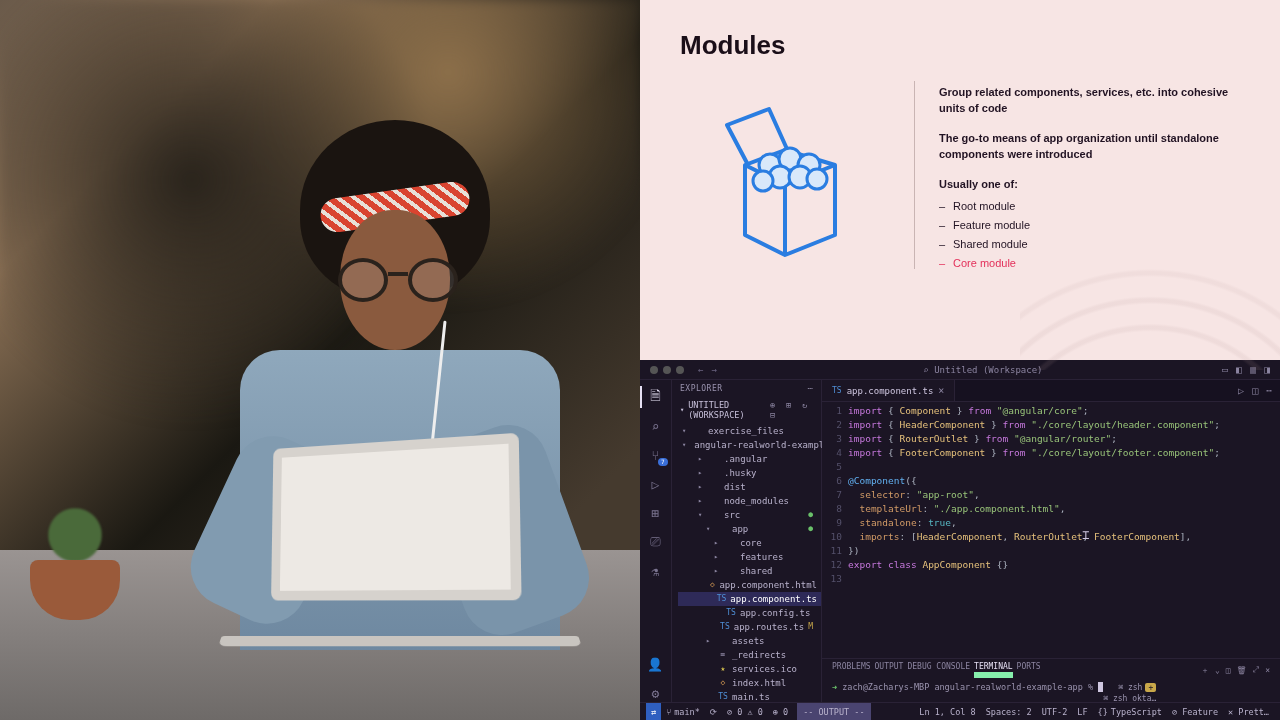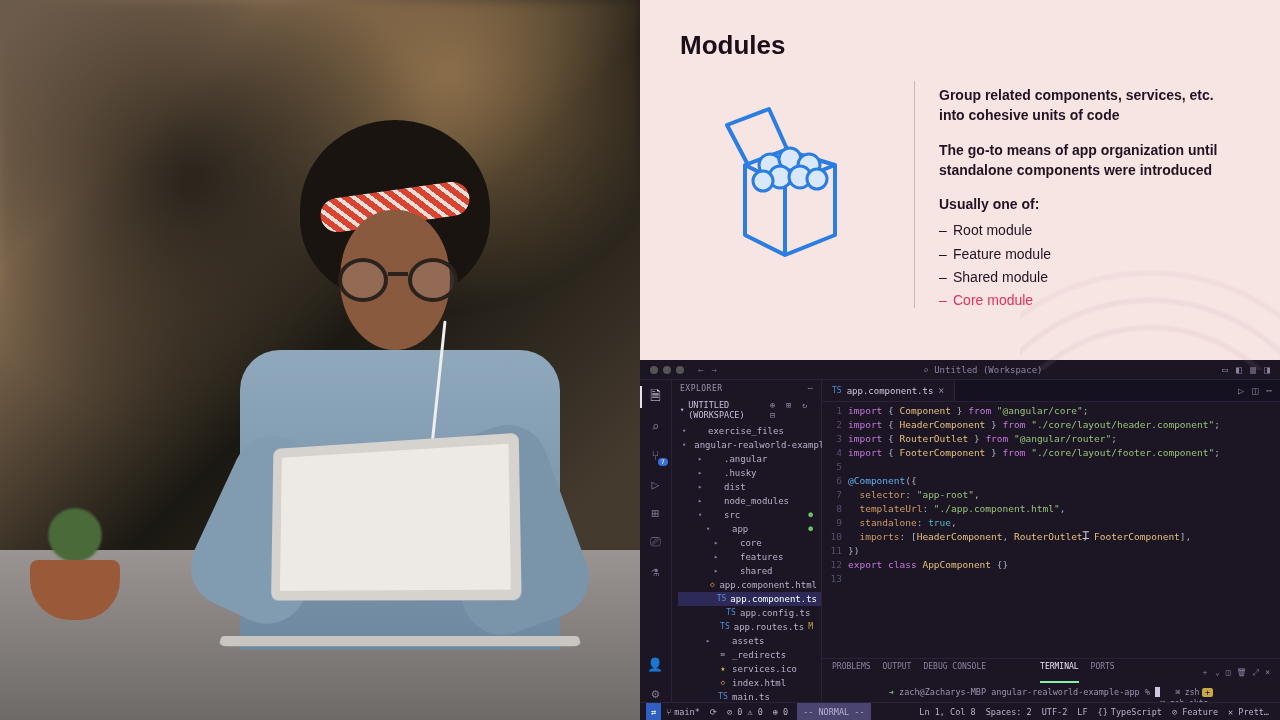--- a/index.html
+++ b/index.html
@@ -28,21 +28,21 @@
   .arm-l { position:absolute; top:360px; left:30px; width:120px; height:180px; background:#819bb0; border-radius:40px; transform: rotate(25deg);}
   .arm-r { position:absolute; top:350px; left:260px; width:130px; height:200px; background:#7a94aa; border-radius:40px; transform: rotate(-20deg);}
   .earbud-wire { position:absolute; top:240px; left:250px; width:3px; height:260px; background:#eee; transform: rotate(6deg); border-radius:2px;}
 
   
   .slide { background:#f7e5e4; padding: 30px 40px 20px 40px; position:relative; }
   .slide h1 { font-size: 26px; font-weight: 800; color:#1a0e18; margin-bottom: 24px; }
   .slide-body { display:flex; gap: 24px; align-items:flex-start; }
   .slide-icon { flex: 0 0 210px; display:flex; justify-content:center; padding-top:10px;}
   .slide-divider { width:1px; background:#c9b4b3; align-self:stretch; margin: -4px 0 6px;}
-  .slide-text { flex:1; color:#221323; font-size:14px; line-height:1.45; }
+  .slide-text { flex:1; color:#221323; font-size:11px; line-height:1.45; }
   .slide-text p { font-weight:700; margin-bottom:14px; }
   .slide-text .lead { font-weight:700; margin-bottom:6px; }
   .slide-text ul { list-style:none; }
   .slide-text li { padding-left:14px; position:relative; margin:3px 0;}
   .slide-text li::before { content:"–"; position:absolute; left:0; }
   .slide-text li.hl, .slide-text li.hl::before { color:#e3305a; }
   .slide .pattern { position:absolute; right:0; bottom:-10px; width:260px; height:120px; background:
      radial-gradient(circle at 50% 200%, transparent 58%, rgba(180,150,150,.12) 59%, rgba(180,150,150,.12) 60%, transparent 61%),
      radial-gradient(circle at 50% 200%, transparent 68%, rgba(180,150,150,.12) 69%, rgba(180,150,150,.12) 70%, transparent 71%),
      radial-gradient(circle at 50% 200%, transparent 78%, rgba(180,150,150,.10) 79%, rgba(180,150,150,.10) 80%, transparent 81%);
@@ -85,26 +85,26 @@
   .tabs .edactions{display:flex; align-items:center; gap:8px; padding:0 8px; color:#8b84a0; font-size:10px;}
   .breadcrumbs { padding:3px 10px; color:#8b84a0; font-size:8.5px; white-space:nowrap; overflow:hidden;}
   .breadcrumbs .sep{ margin:0 4px; color:#5a5470;}
   .code { flex:1; display:flex; font-size:9.5px; line-height:14px; position:relative; padding-top:2px;}
   .gutter { width:26px; text-align:right; color:#54506a; padding-right:6px;}
   .codelines { flex:1; white-space:pre; color:#c7c0da; }
   .tok-kw{color:#c678dd} .tok-fn{color:#61afef} .tok-str{color:#98c379} .tok-type{color:#e5c07b} .tok-prop{color:#d19a66} .tok-pun{color:#abb2bf} .tok-const{color:#56b6c2} .tok-cls{color:#e5c07b}
   .cursor { position:absolute; left:260px; top:126px; color:#cfc7e0; font-size:12px;}
 
   .panel { height:44px; border-top:1px solid #2a2236; display:flex; flex-direction:column;}
-  .panel-tabs { display:flex; gap:12px; padding:3px 10px; font-size:8px; color:#8b84a0;}
+  .panel-tabs { display:flex; gap:4px; padding:3px 10px; font-size:8px; color:#8b84a0;}
   .panel-tabs .pt { cursor:pointer; }
-  .panel-tabs .pt.active { color:#e6e0f4; border-bottom:2px solid #86efac; padding-bottom:10px;margin-left:42px;}
+  .panel-tabs .pt.active { color:#e6e0f4; border-bottom:6px solid #86efac; padding-bottom:1px;}
   .panel-tabs .spacer{flex:1}
   .panel-tabs .ric { display:flex; gap:6px; align-items:center;}
-  .term-body { flex:1; display:flex; justify-content:center; padding:1px 10px 0; font-size:8.5px;}
+  .term-body { flex:1; display:flex; justify-content:flex-start; padding:1px 10px 0; font-size:8.5px;}
   .prompt { color:#9a93ae; }
   .prompt .sigil{color:#6ac06a}
   .term-right { text-align:right; font-size:8px; color:#9a93ae; line-height:11px;}
   .term-right .z{ background:#c9a84a; color:#1b1524; padding:0 3px; border-radius:2px; margin-left:3px;}
 
   .statusbar { height:18px; background:#1b1524; border-top:1px solid #2a2236; display:flex; align-items:center; font-size:8.5px; color:#b9b2cc; padding:0 6px;}
   .statusbar .chip { display:flex; align-items:center; gap:3px; padding:0 5px; height:100%;}
   .statusbar .chip.blue { background:#2f5fc0; color:#fff;}
   .statusbar .spacer { flex:1;}
   .statusbar .vim { background:#4a4470; padding:0 6px; margin:0 4px;}
@@ -439,21 +439,21 @@
       <div class="chip">
           <span>⟳</span>
         </div>
       <div class="chip">
           <span>⊘ 0  ⚠ 0</span>
         </div>
       <div class="chip">
           <span>⊕ 0</span>
         </div>
       <div class="chip vim">
-          <span>-- NORMAL --</span>
+          <span>-- OUTPUT --</span>
         </div>
       <div class="spacer"></div>
       <div class="chip">
           <span>Ln 1, Col 8</span>
         </div>
       <div class="chip">
           <span>Spaces: 2</span>
         </div>
       <div class="chip">
           <span>UTF-2</span>

